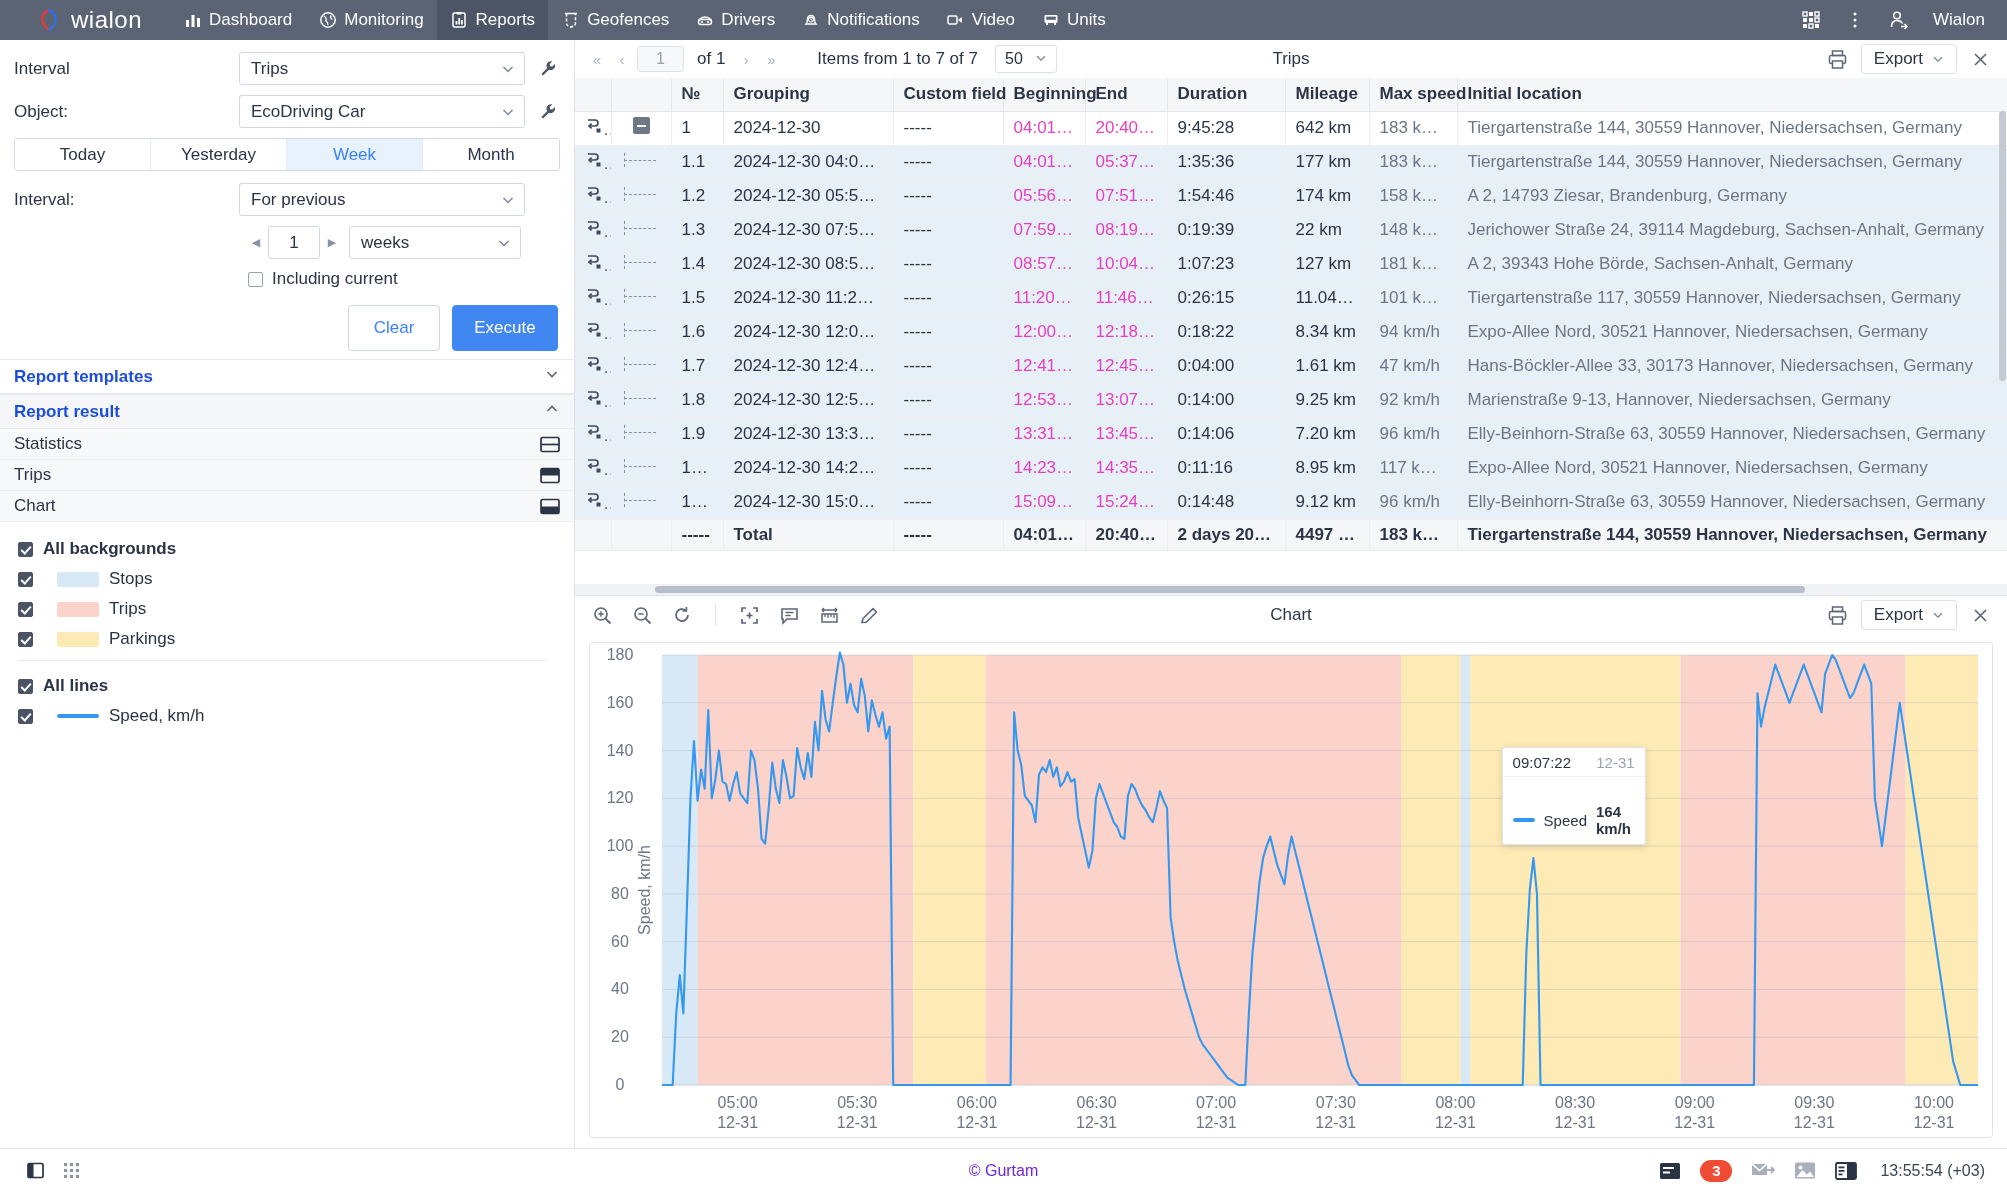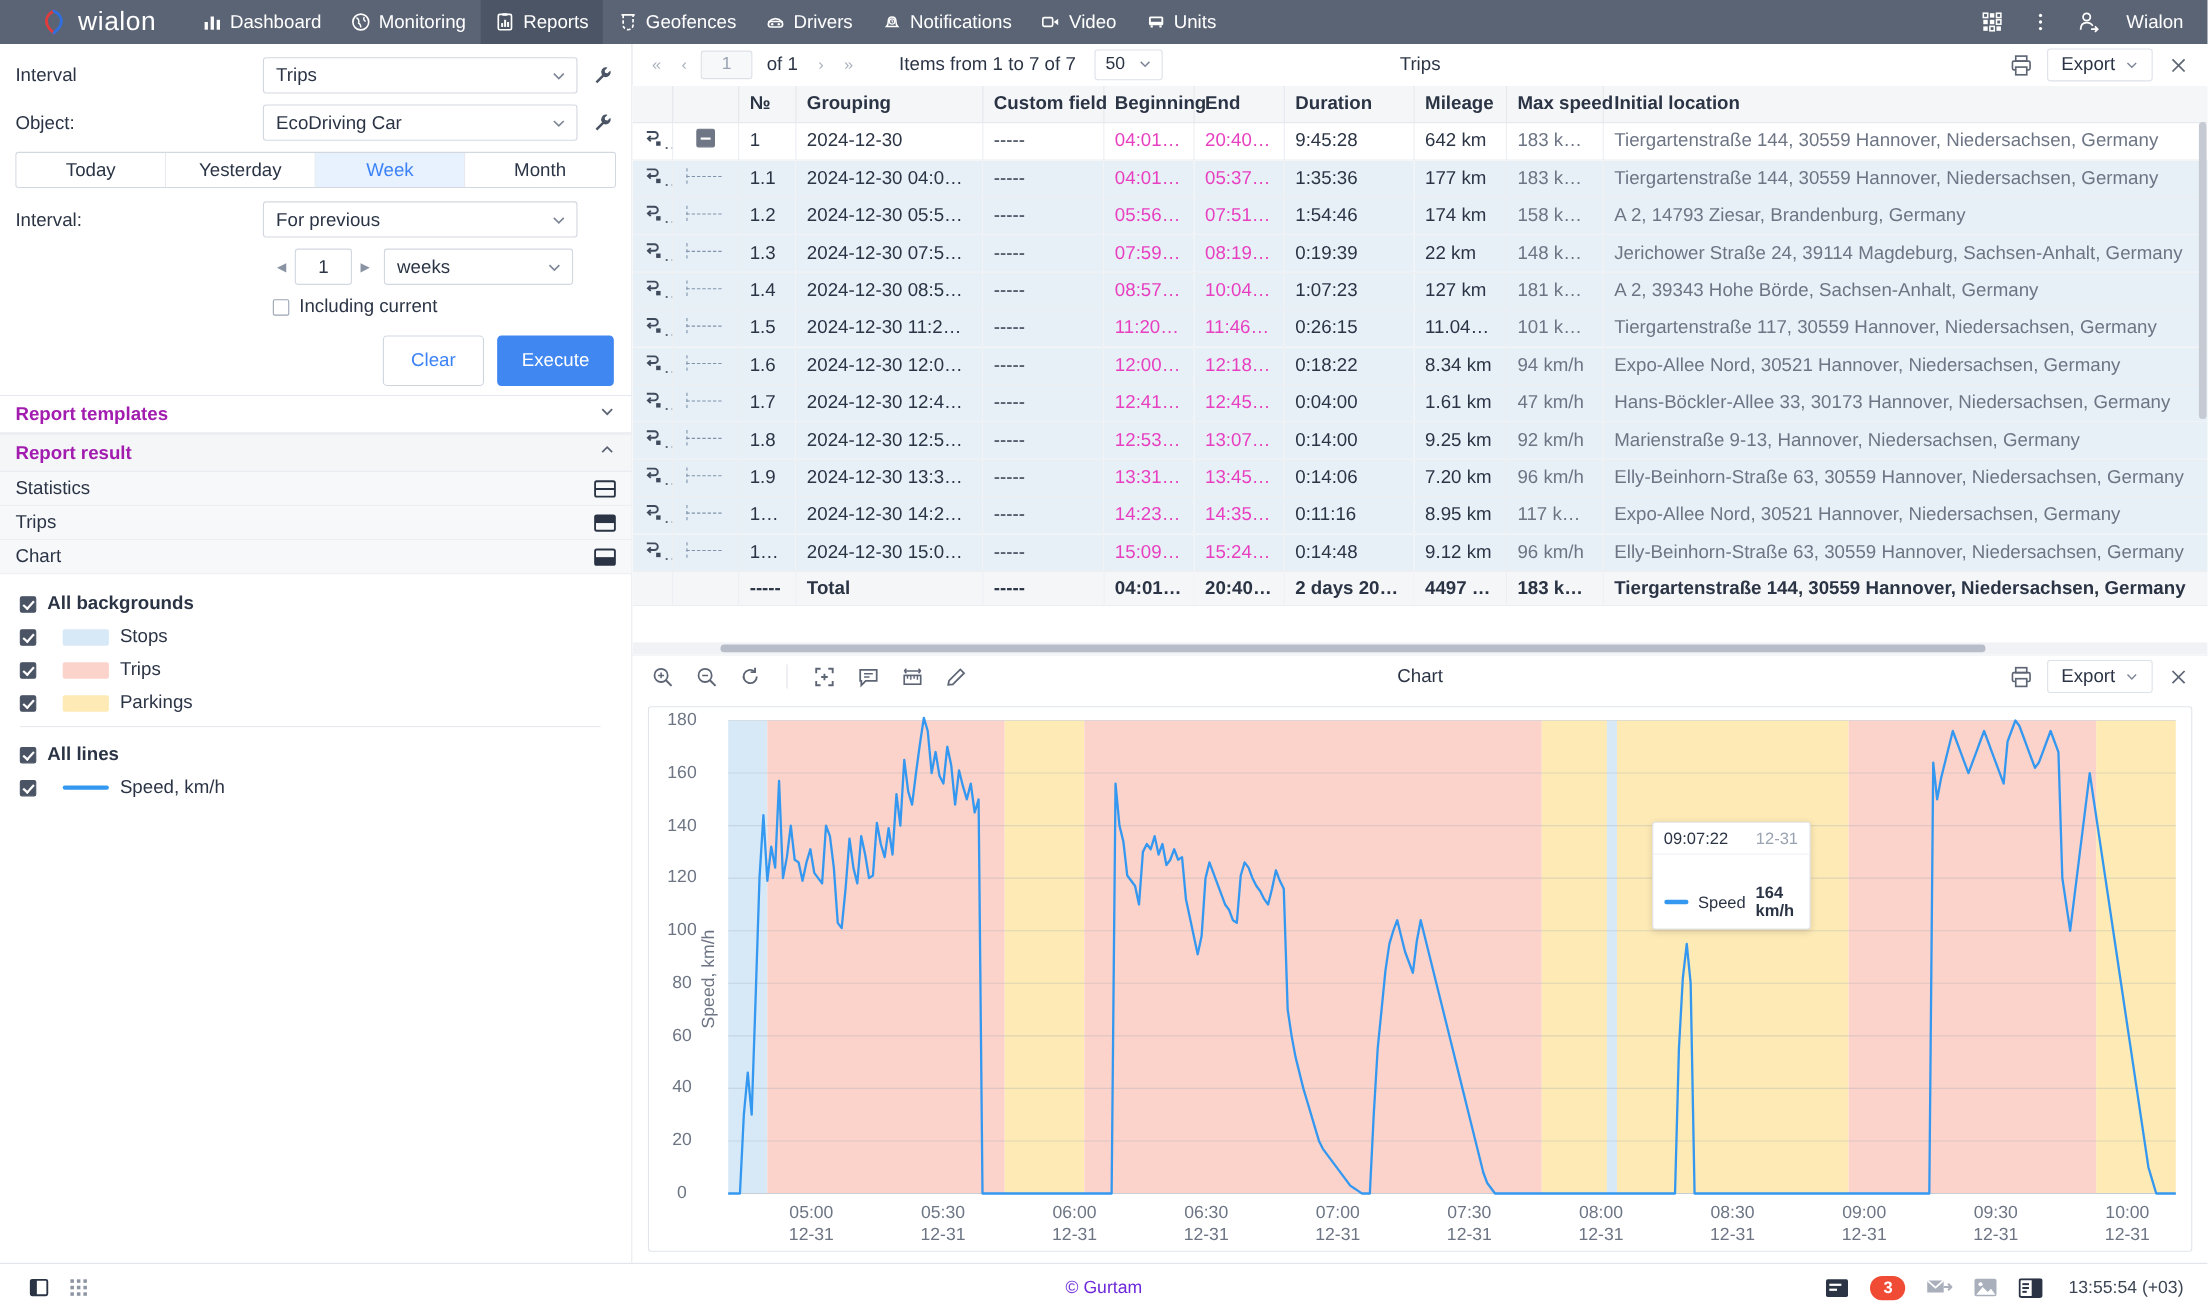--- a/index.html
+++ b/index.html
@@ -92,21 +92,21 @@
     width: 4px; height: 8px; border: solid #fff; border-width: 0 2px 2px 0;
     transform: rotate(42deg);
   }
   .btnrow { display: flex; justify-content: flex-end; gap: 12px; margin-top: 16px; padding-right: 2px; }
   .btn { height: 46px; min-width: 92px; border-radius: 4px; display: flex; align-items: center; justify-content: center; font-size: 17px; cursor: pointer; }
   .btn.ghost { border: 1px solid #cfd5df; background: #fff; color: #3b82f6; }
   .btn.primary { background: #4087f2; color: #fff; border: 1px solid #4087f2; min-width: 106px; }
 
   .acc-header {
     height: 35px; display: flex; align-items: center; justify-content: space-between;
-    padding: 0 14px; font-size: 17px; font-weight: bold; color: #a21caf;
+    padding: 0 14px; font-size: 17px; font-weight: bold; color: #1d4ed8;
     border-top: 1px solid #e6e9ee; border-bottom: 1px solid #e6e9ee; cursor: pointer;
   }
   .acc-header.tinted { background: #f5f6f8; }
   .res-item {
     height: 31px; display: flex; align-items: center; justify-content: space-between;
     padding: 0 14px; font-size: 17px; border-bottom: 1px solid #edeff3;
     background: #f7f8fa; cursor: pointer;
   }
   .res-item .lbl { color: #2b3445; }
   .panel-ic { width: 20px; height: 17px; flex: 0 0 20px; }

